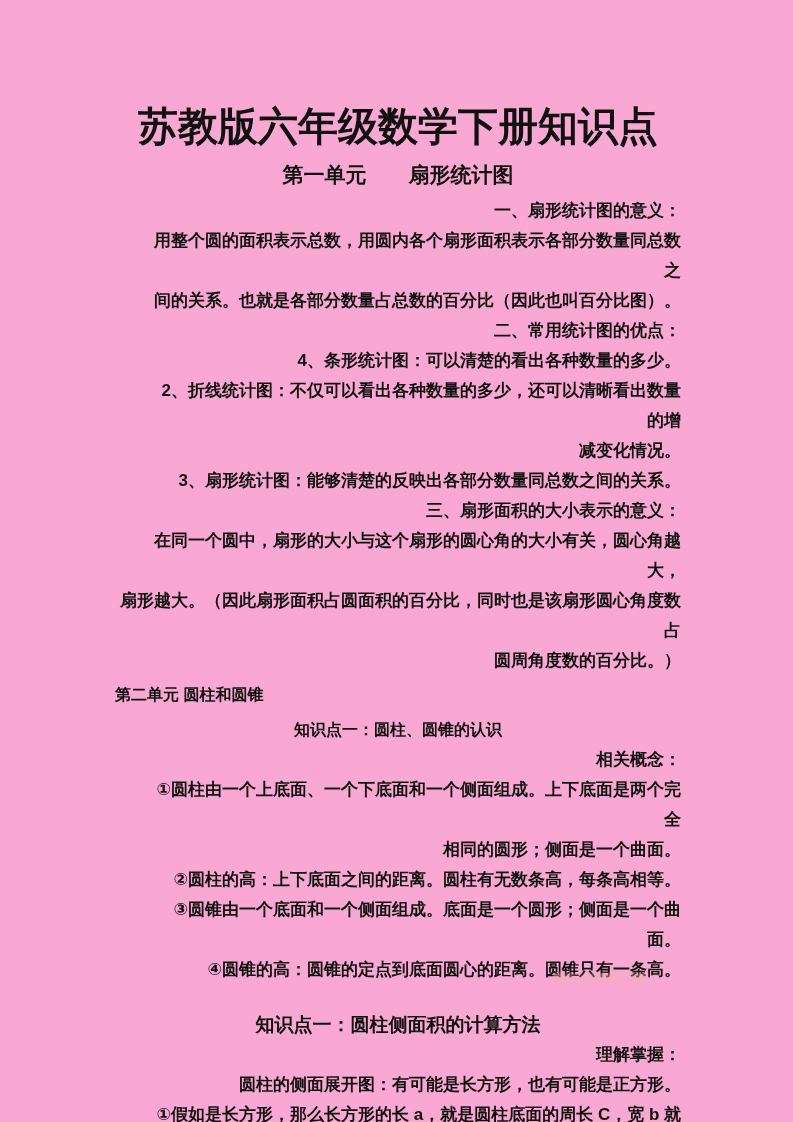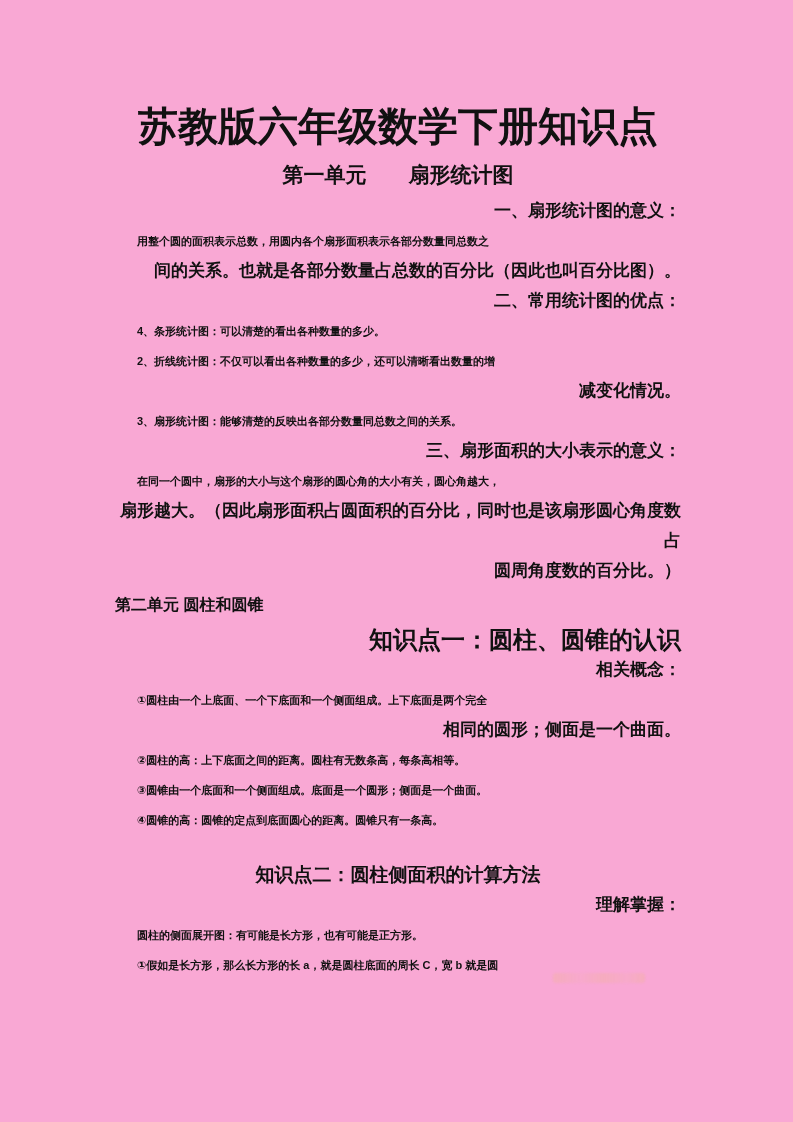--- a/index.html
+++ b/index.html
@@ -41,34 +41,34 @@
     text-align: center;
     margin-top: 11px;
     margin-bottom: 6px;
   }
   .t-line {
     font-size: 17px;
     line-height: 30px;
     text-align: right;
   }
   .t-line-indent {
-    font-size: 11px;
+    font-size: 17px;
     line-height: 30px;
-    text-align: left;
+    text-align: right;
     text-indent: 2em;
   }
   .t-center-unit {
     font-size: 16px;
     line-height: 30px;
     margin-top: 4px;
   }
   .t-center-kp {
-    font-size: 24px;
+    font-size: 16px;
     line-height: 30px;
-    text-align: right;
+    text-align: center;
     margin-top: 5px;
   }
   .t-center-kp2 {
     font-size: 19px;
     line-height: 30px;
     text-align: center;
     margin-top: 25px;
   }
   .scan-artifact {
     position: absolute;
@@ -107,19 +107,19 @@
       <div class="blk t-line">扇形越大。（因此扇形面积占圆面积的百分比，同时也是该扇形圆心角度数占</div>
       <div class="blk t-line">圆周角度数的百分比。）</div>
       <div class="blk t-center-unit">第二单元 圆柱和圆锥</div>
       <div class="blk t-center-kp">知识点一：圆柱、圆锥的认识</div>
       <div class="blk t-line">相关概念：</div>
       <div class="blk t-line-indent">①圆柱由一个上底面、一个下底面和一个侧面组成。上下底面是两个完全</div>
       <div class="blk t-line">相同的圆形；侧面是一个曲面。</div>
       <div class="blk t-line-indent">②圆柱的高：上下底面之间的距离。圆柱有无数条高，每条高相等。</div>
       <div class="blk t-line-indent">③圆锥由一个底面和一个侧面组成。底面是一个圆形；侧面是一个曲面。</div>
       <div class="blk t-line-indent">④圆锥的高：圆锥的定点到底面圆心的距离。圆锥只有一条高。</div>
-      <div class="blk t-center-kp2">知识点二：圆柱侧面积的计算方法</div>
+      <div class="blk t-center-kp2">知识点一：圆柱侧面积的计算方法</div>
       <div class="blk t-line">理解掌握：</div>
       <div class="blk t-line-indent">圆柱的侧面展开图：有可能是长方形，也有可能是正方形。</div>
       <div class="blk t-line-indent">①假如是长方形，那么长方形的长 a，就是圆柱底面的周长 C，宽 b 就是圆</div>
     </div>
   <div class="scan-artifact"></div>
 </div>
 
 </body></html>

